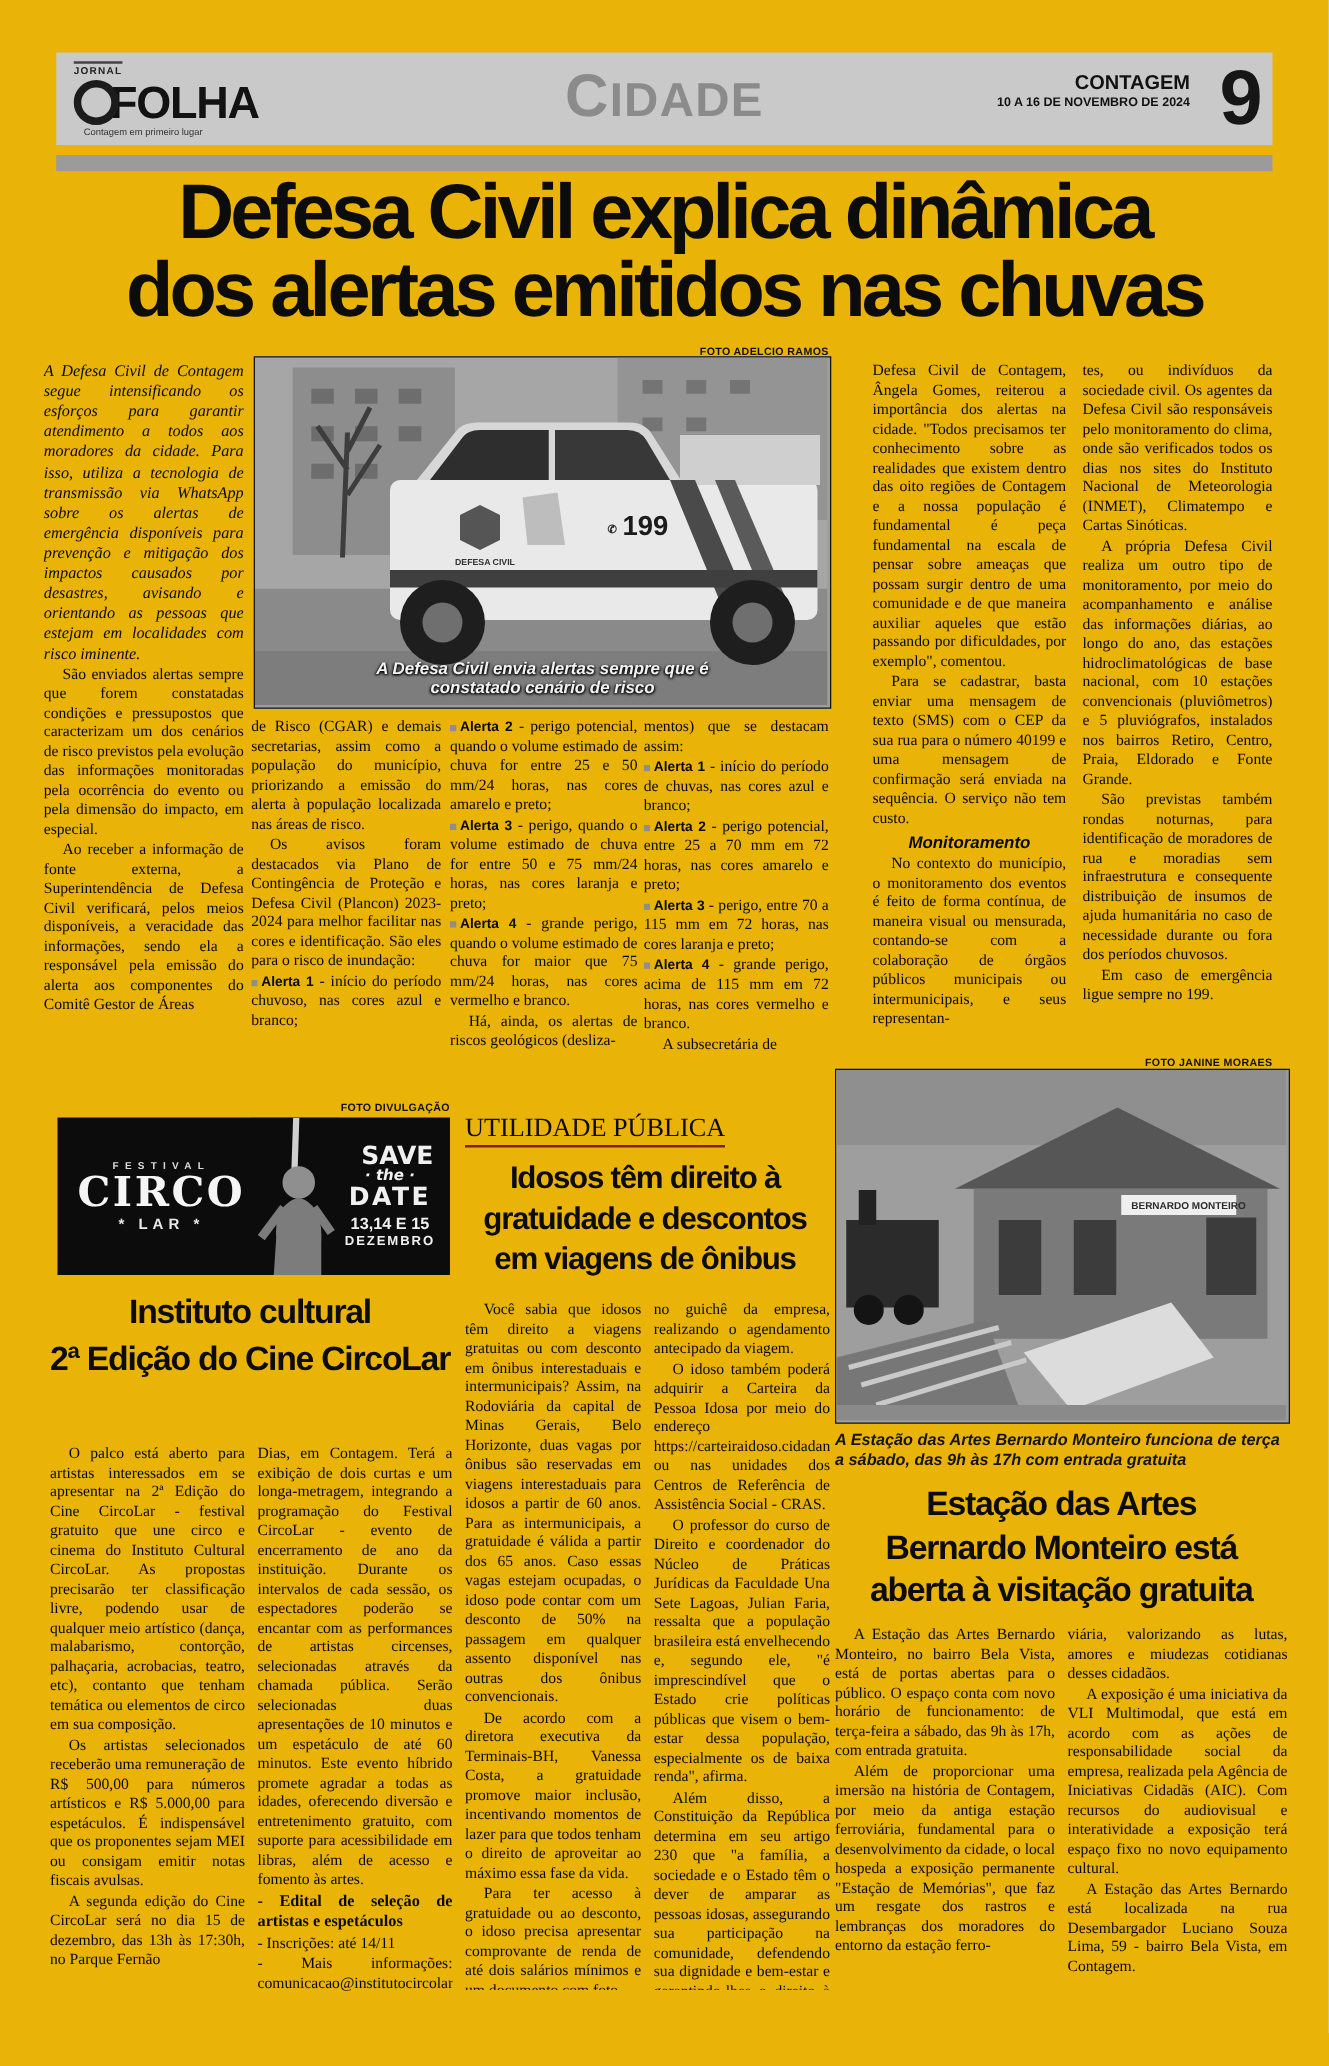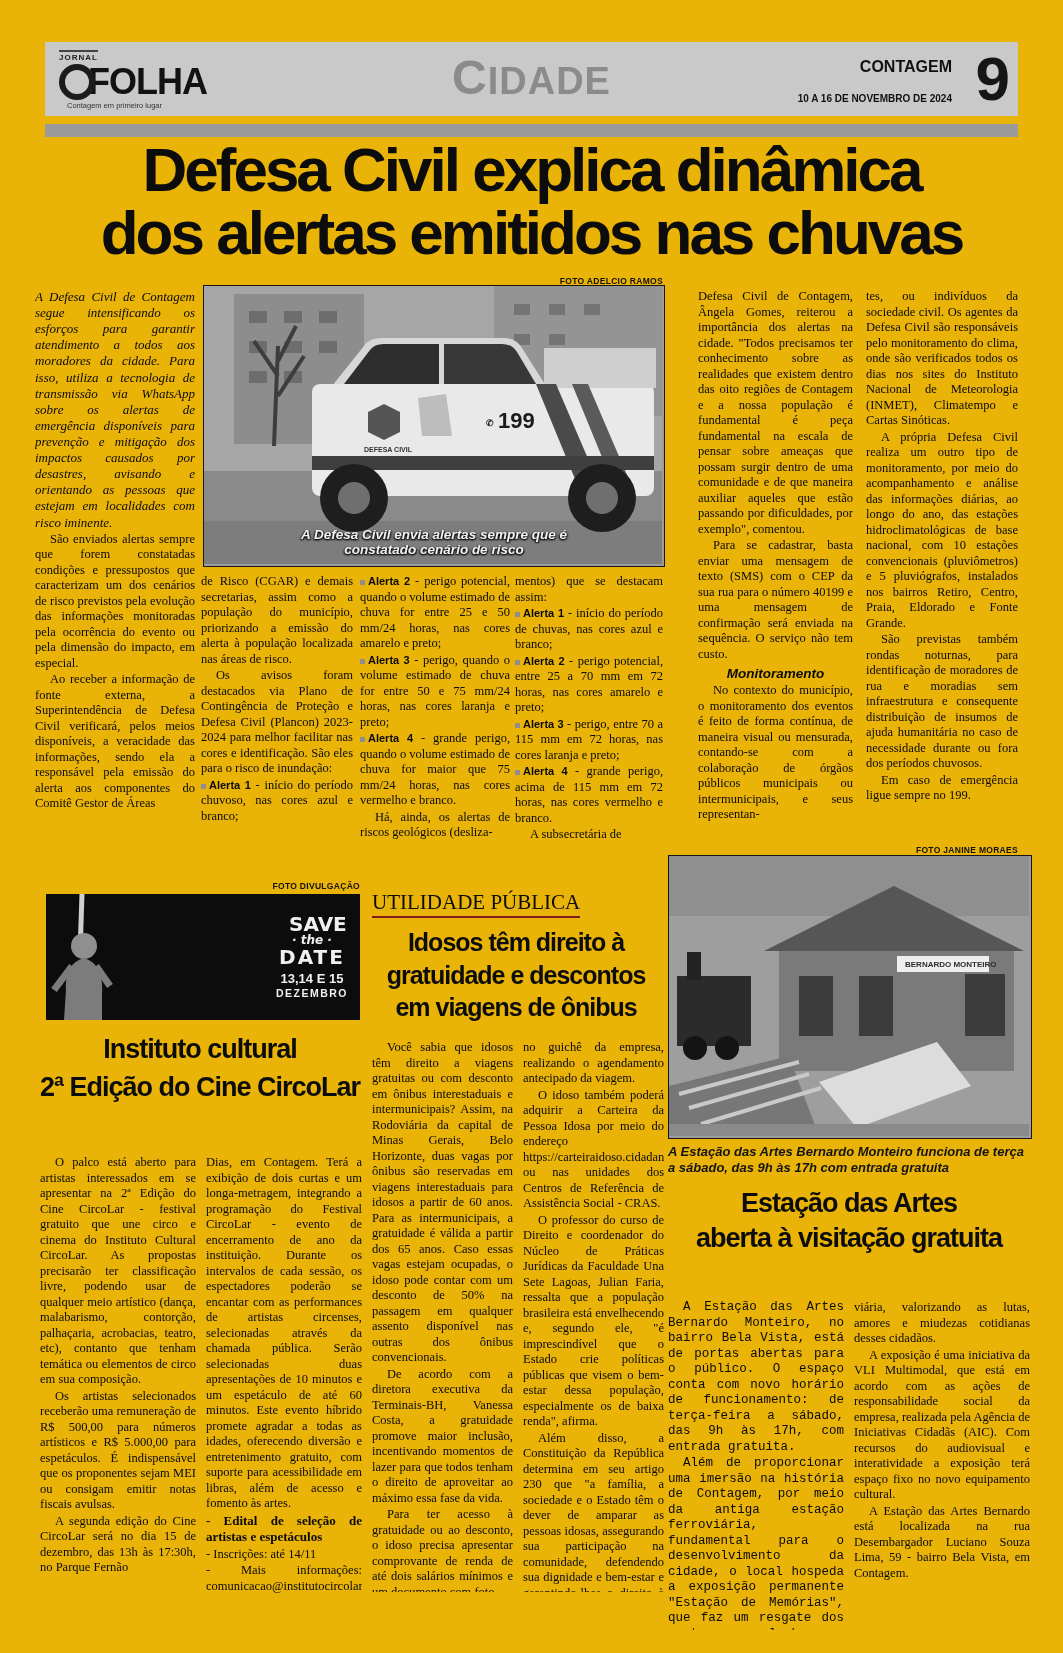--- a/index.html
+++ b/index.html
@@ -14,21 +14,21 @@
   .logo-row  { display:flex; align-items:center; }
   .logo-ring { width:24px; height:24px; border:6px solid #1c1c1c; border-radius:50%;
                margin-right:-7px; background:#c9c9c9; position:relative; z-index:1; }
   .logo-main { font:bold 36px/0.9 "Liberation Sans",sans-serif; letter-spacing:-1px; color:#121212; }
   .logo-tag  { font:7.5px "Liberation Sans",sans-serif; color:#333; margin-top:1px; margin-left:8px; }
   .section-title { position:absolute; left:0; right:0; top:12px; text-align:center;
                    font:bold 38px/1 "Liberation Sans",sans-serif; color:#8b8b8b; letter-spacing:1px; }
   .section-title::first-letter { font-size:48px; }
   .hdr-right { position:absolute; right:66px; top:16px; text-align:right; }
   .hdr-city  { font:bold 16px/1.1 "Liberation Sans",sans-serif; color:#111; }
-  .hdr-date  { font:bold 10px/1.4 "Liberation Sans",sans-serif; color:#111;margin-top:16px; }
+  .hdr-date  { font:bold 10px/1.4 "Liberation Sans",sans-serif; color:#111; }
   .hdr-page  { position:absolute; right:8px; top:2px; font:bold 62px/70px "Liberation Sans",sans-serif; color:#161616; }
   .hdr-rule  { position:absolute; left:45px; top:124px; width:973px; height:13px; background:#9b9b9b; }
 
   
   .main-headline { position:absolute; left:0; right:0; top:138px; text-align:center;
                    font-family:"Liberation Sans",sans-serif; font-weight:bold; font-size:62px;
                    line-height:1.02; letter-spacing:-3px; color:#0c0c0c; }
 
   
   .col { position:absolute; text-align:justify; font-size:12.5px; line-height:1.24; overflow:hidden; }
@@ -190,20 +190,25 @@
   <div class="col" style="left:866px; top:289px; width:152px; height:566px;">
     <p class="nind">tes, ou indivíduos da sociedade civil. Os agentes da Defesa Civil são responsáveis pelo monitoramento do clima, onde são verificados todos os dias nos sites do Instituto Nacional de Meteorologia (INMET), Climatempo e Cartas Sinóticas.</p>
     <p>A própria Defesa Civil realiza um outro tipo de monitoramento, por meio do acompanhamento e análise das informações diárias, ao longo do ano, das estações hidroclimatológicas de base nacional, com 10 estações convencionais (pluviômetros) e 5 pluviógrafos, instalados nos bairros Retiro, Centro, Praia, Eldorado e Fonte Grande.</p>
     <p>São previstas também rondas noturnas, para identificação de moradores de rua e moradias sem infraestrutura e consequente distribuição de insumos de ajuda humanitária no caso de necessidade durante ou fora dos períodos chuvosos.</p>
     <p>Em caso de emergência ligue sempre no 199.</p>
   </div>
 
   <div class="credit" style="left:42px; top:881px; width:318px;">FOTO DIVULGAÇÃO</div>
 
   <div class="banner">
+    <div class="b-left">
+      <div class="b-festival">FESTIVAL</div>
+      <div class="b-circo">CIRCO</div>
+      <div class="b-lar">* LAR *</div>
+    </div>
     <svg class="b-person" width="70" height="126" viewBox="0 0 70 126">
       <rect x="0" y="0" width="70" height="126" fill="#0c0c0c"></rect>
       <line x1="36" y1="0" x2="34" y2="60" stroke="#cfcfcf" stroke-width="5"></line>
       <circle cx="38" cy="52" r="13" fill="#8f8f8f"></circle>
       <path d="M38 64 Q58 70 56 100 L56 126 L18 126 L20 96 Q18 70 38 64 Z" fill="#7c7c7c"></path>
       <path d="M26 72 L8 96 M50 72 L64 92" stroke="#7c7c7c" stroke-width="7"></path>
     </svg>
     <div class="b-right">
       <div class="b-save">SAVE</div>
       <div class="b-the">· the ·</div>
@@ -275,25 +280,26 @@
       <path d="M10 238 L130 206 M20 252 L140 218 M32 268 L152 232" stroke="#c9c9c9" stroke-width="4"></path>
       <path d="M150 226 L268 186 L302 230 L188 272 Z" fill="#dcdcdc"></path>
       <rect x="0" y="268" width="360" height="12" fill="#8a8a8a"></rect>
     </svg>
   </div>
 
   <div class="photo-cap" style="left:668px; top:1144px; width:362px;">A Estação das Artes Bernardo Monteiro funciona de terça a sábado, das 9h às 17h com entrada gratuita</div>
 
   <div class="sub-headline" style="left:668px; top:1186px; width:362px; font-size:27px; line-height:1.28;">
     <div>Estação das Artes</div>
+    <div>Bernardo Monteiro está</div>
     <div>aberta à visitação gratuita</div>
   </div>
 
   <div class="twocol" style="left:668px; top:1300px; width:362px; height:330px; gap:10px;">
-    <div class="c" style="width:176px; height:330px;font-family:Liberation Mono, monospace;">
+    <div class="c" style="width:176px; height:330px;">
       <p>A Estação das Artes Bernardo Monteiro, no bairro Bela Vista, está de portas abertas para o público. O espaço conta com novo horário de funcionamento: de terça-feira a sábado, das 9h às 17h, com entrada gratuita.</p>
       <p>Além de proporcionar uma imersão na história de Contagem, por meio da antiga estação ferroviária, fundamental para o desenvolvimento da cidade, o local hospeda a exposição permanente "Estação de Memórias", que faz um resgate dos rastros e lembranças dos moradores do entorno da estação ferro-</p>
     </div>
     <div class="c" style="width:176px; height:330px;">
       <p class="nind">viária, valorizando as lutas, amores e miudezas cotidianas desses cidadãos.</p>
       <p>A exposição é uma iniciativa da VLI Multimodal, que está em acordo com as ações de responsabilidade social da empresa, realizada pela Agência de Iniciativas Cidadãs (AIC). Com recursos do audiovisual e interatividade a exposição terá espaço fixo no novo equipamento cultural.</p>
       <p>A Estação das Artes Bernardo está localizada na rua Desembargador Luciano Souza Lima, 59 - bairro Bela Vista, em Contagem.</p>
     </div>
   </div>
 

